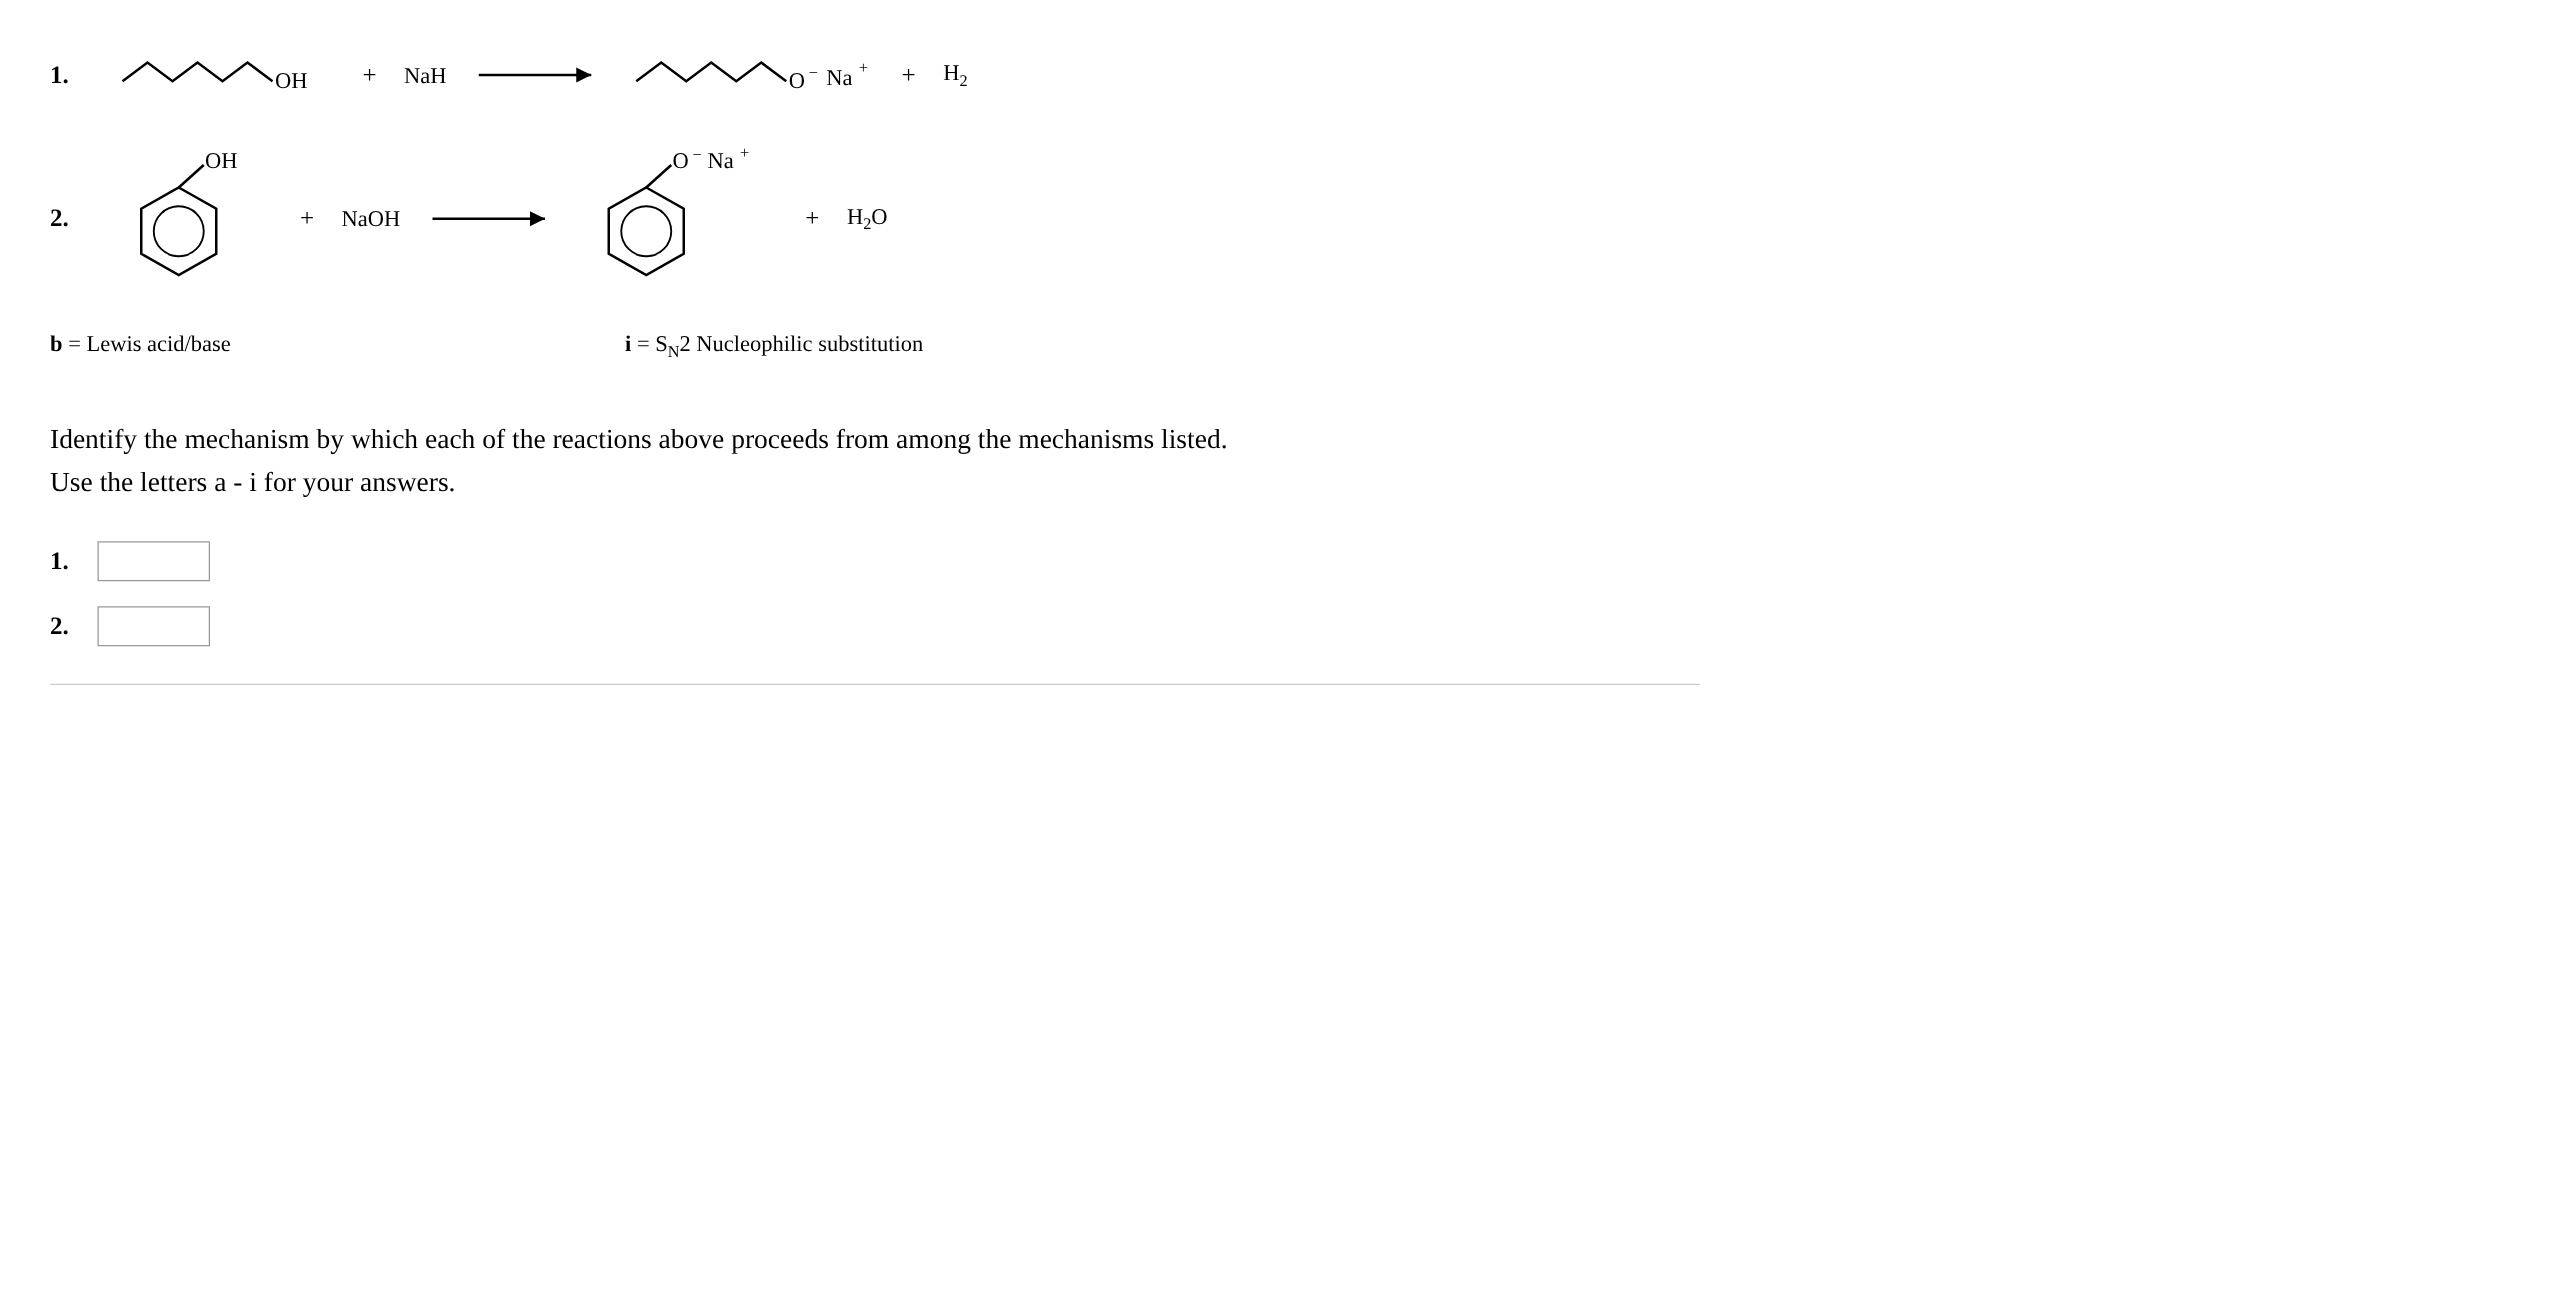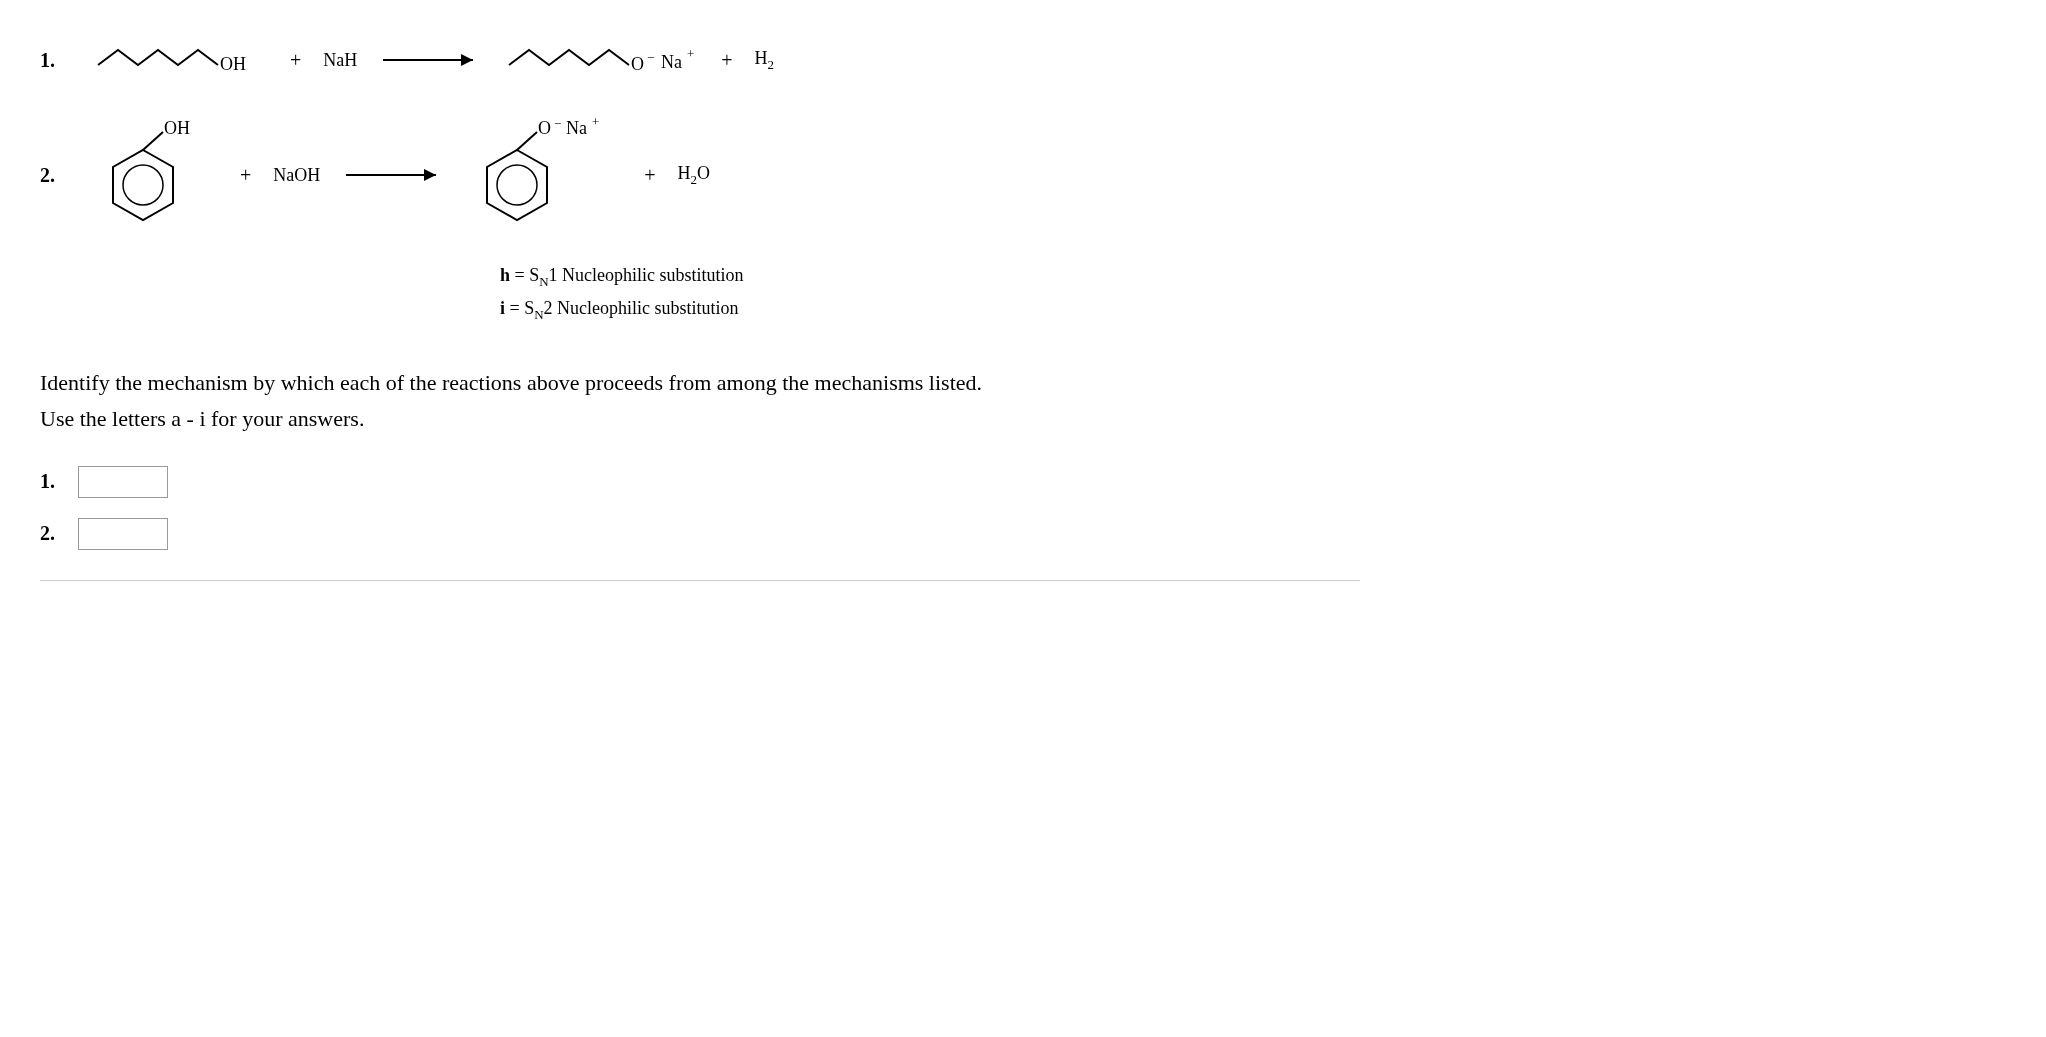--- a/index.html
+++ b/index.html
@@ -186,28 +186,28 @@
 
     <span class="plus">+</span>
 
     <span class="reagent">H<sub>2</sub>O</span>
   </div>
 </div>
 
 <div class="mechanisms-grid">
 
   <div>
+    <div class="mechanism-item">
+      <span class="mech-letter">b</span>
+      <span> = Lewis acid/base</span>
+    </div>
   </div>
 
 
   <div>
-    <div class="mechanism-item">
-      <span class="mech-letter">h</span>
-      <span> = S<sub>N</sub>1 Nucleophilic substitution</span>
-    </div>
     <div class="mechanism-item">
       <span class="mech-letter">i</span>
       <span> = S<sub>N</sub>2 Nucleophilic substitution</span>
     </div>
   </div>
 </div>
 
 <p class="instruction">Identify the mechanism by which each of the reactions above proceeds from among the mechanisms listed. Use the letters a - i for your answers.</p>
 
 <div class="answer-row">

